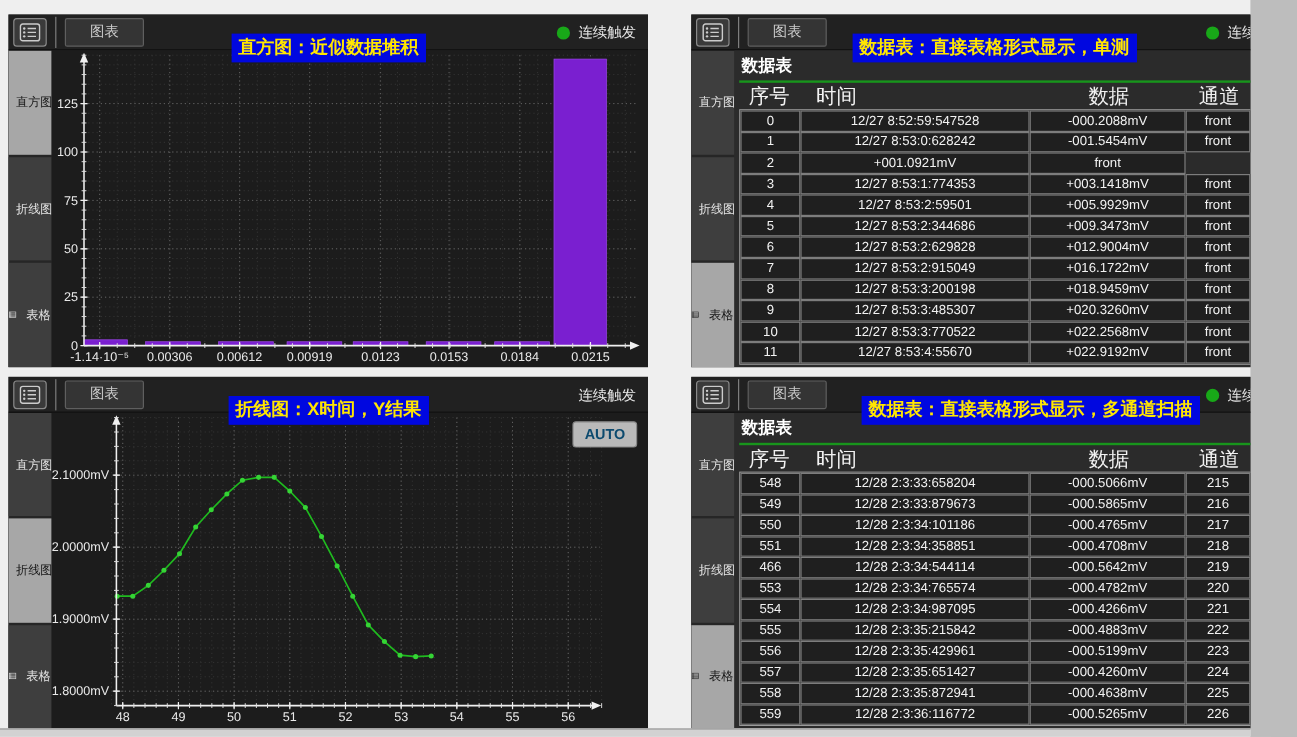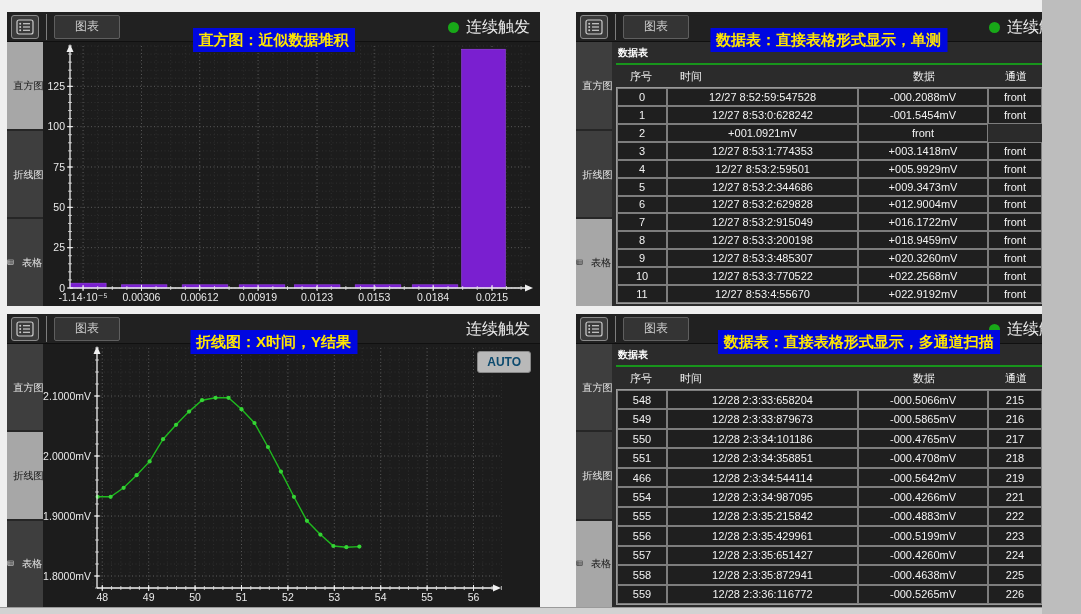--- a/index.html
+++ b/index.html
@@ -15,40 +15,40 @@
   .menu-btn{width:28px;height:24px;margin-left:4px;background:#3a3a3a;border:1px solid #8a8a8a;border-radius:3px;
             display:flex;align-items:center;justify-content:center;cursor:pointer;flex:0 0 auto;}
   .hdr-divider{width:1px;height:26px;background:#7d7d7d;margin:0 7px;flex:0 0 auto;}
   .tab{min-width:66px;height:24px;display:flex;align-items:center;justify-content:center;background:#343434;
        border:1px solid #5f5f5f;border-radius:2px;color:#cccccc;font-size:12px;cursor:pointer;flex:0 0 auto;}
   .panel-title{position:absolute;left:50%;top:16px;transform:translateX(-50%);background:#0007e0;color:#ffe600;
        font-weight:bold;font-size:15px;line-height:24px;padding:0 6px;white-space:nowrap;z-index:3;}
   #panel-tbl2 .panel-title{left:56%;}
   .trigger{position:absolute;right:10px;top:0;height:30px;display:flex;align-items:center;gap:7px;z-index:1;cursor:pointer;}
   .trigger-dot{width:11px;height:11px;border-radius:50%;background:#18a818;}
-  .trigger-label{color:#e8e8e8;font-size:16px;white-space:nowrap;}
+  .trigger-label{color:#e8e8e8;font-size:12px;white-space:nowrap;}
 
   .body{display:flex;height:calc(100% - 30px);}
   .sidebar{width:36px;background:#262626;display:flex;flex-direction:column;flex:0 0 auto;}
   .side-item{flex:1;margin-bottom:2px;background:#3e3e3e;display:flex;flex-direction:row;align-items:center;
              justify-content:center;gap:7px;cursor:pointer;}
   .side-item:last-child{margin-bottom:0;}
   .side-item.selected{background:#a7a7a7;}
   .side-label{font-size:11px;color:#e5e5e5;writing-mode:horizontal-tb;white-space:nowrap;transform:scale(.92);}
   .side-item.selected .side-label{color:#161616;}
 
   .chart-content{position:relative;flex:1;background:#1c1c1c;}
   .auto-btn{position:absolute;top:7px;right:9px;background:#b9b9b9;color:#0c4a6e;font-size:12px;font-weight:bold;
             padding:3px 9px;border-radius:3px;border:1px solid #888;cursor:pointer;}
 
   .table-content{position:relative;flex:1;background:#2b2b2b;display:flex;flex-direction:column;padding:2px 0 2px 4px;}
-  .tbl-title{color:#ffffff;font-weight:bold;font-size:10px;padding:2px 0 3px 2px;}
+  .tbl-title{color:#ffffff;font-weight:bold;font-size:14px;padding:2px 0 3px 2px;}
   .green-rule{height:2px;background:#18951c;margin-right:2px;}
   .thead{display:grid;grid-template-columns:50px 1fr 130px 54px;height:22px;align-items:center;margin-right:38px;}
-  .th{color:#f2f2f2;font-size:11px;text-align:center;}
+  .th{color:#f2f2f2;font-size:17px;text-align:center;}
   .th.c1{text-align:left;padding-left:14px;}
   .rows-outer{flex:1;display:flex;margin-right:0;}
   .rows{flex:1;display:flex;flex-direction:column;border:1px solid #9a9a9a;}
   .trow{flex:1;display:grid;grid-template-columns:50px 1fr 130px 54px;}
   .tcell{border:1px solid #7d7d7d;background:#1f1f1f;color:#f2f2f2;font-size:11px;display:flex;
          align-items:center;justify-content:center;overflow:hidden;white-space:nowrap;}
   .scroll-zone{width:38px;position:relative;flex:0 0 auto;}
   .scroll-thumb-circle{position:absolute;left:9px;width:21px;height:21px;border-radius:50%;background:#ffffff;cursor:pointer;}
   .scroll-track-line{position:absolute;left:16px;top:2px;width:5px;height:68px;background:#f3f3f3;border-radius:2px;cursor:pointer;}
   .thumb-top{top:8px;} .thumb-bottom{bottom:4px;}
@@ -783,20 +783,26 @@
                 <div class="tcell">-000.4708mV</div>
                 <div class="tcell">218</div>
               </div>
               <div class="trow">
                 <div class="tcell">466</div>
                 <div class="tcell">12/28 2:3:34:544114</div>
                 <div class="tcell">-000.5642mV</div>
                 <div class="tcell">219</div>
               </div>
               <div class="trow">
+                <div class="tcell">553</div>
+                <div class="tcell">12/28 2:3:34:765574</div>
+                <div class="tcell">-000.4782mV</div>
+                <div class="tcell">220</div>
+              </div>
+              <div class="trow">
                 <div class="tcell">554</div>
                 <div class="tcell">12/28 2:3:34:987095</div>
                 <div class="tcell">-000.4266mV</div>
                 <div class="tcell">221</div>
               </div>
               <div class="trow">
                 <div class="tcell">555</div>
                 <div class="tcell">12/28 2:3:35:215842</div>
                 <div class="tcell">-000.4883mV</div>
                 <div class="tcell">222</div>

